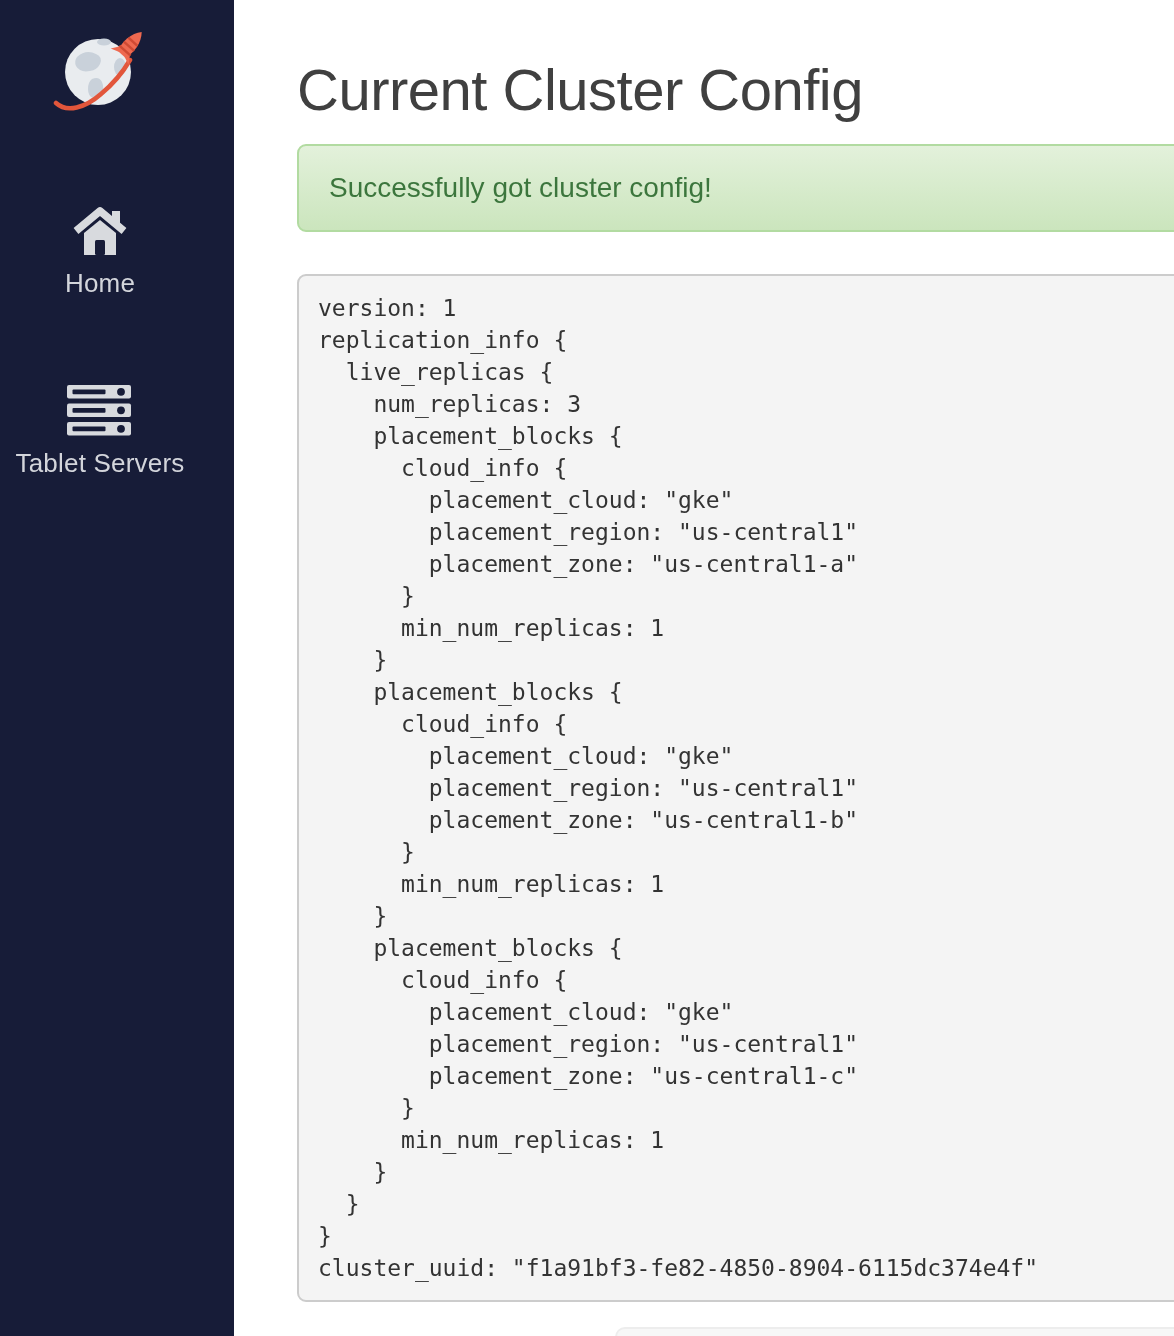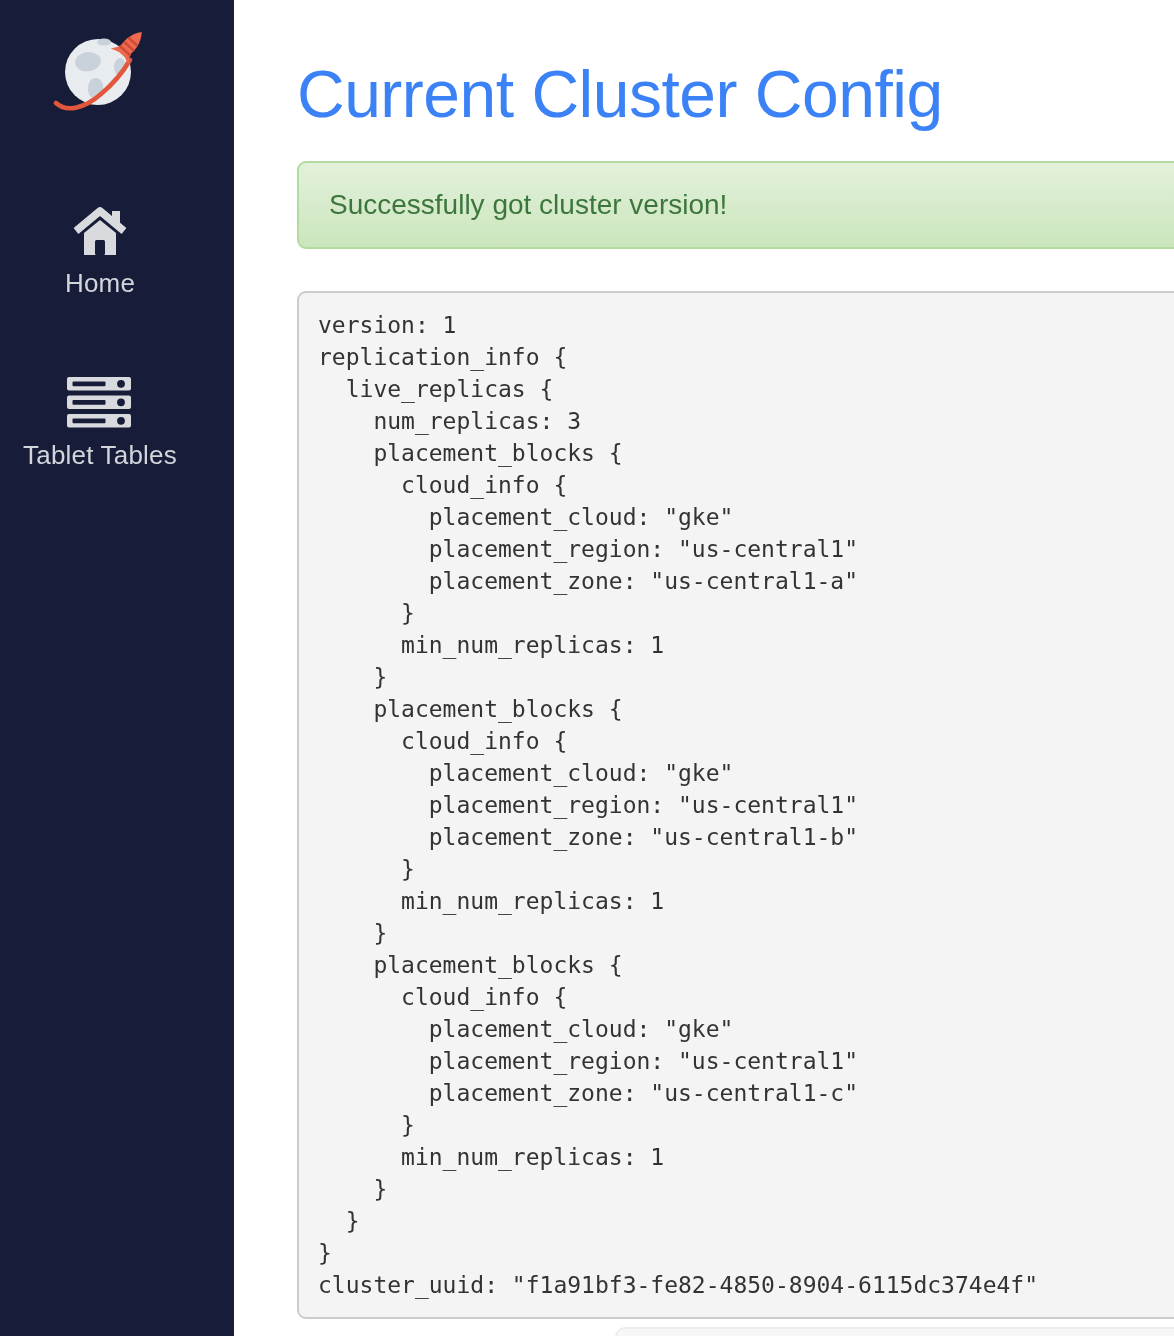--- a/index.html
+++ b/index.html
@@ -6,36 +6,36 @@
   html,body { width:1174px; height:1336px; overflow:hidden; background:#ffffff;
               font-family:"Liberation Sans", sans-serif; }
 
   
   .sidebar {
     position:absolute; left:0; top:0; width:234px; height:1336px;
     background:#171c38; padding-right:34px;
     display:flex; flex-direction:column; align-items:center;
   }
   .logo-wrap { margin-top:26px; width:96px; height:86px; }
-  .nav { margin-top:90px; display:flex; flex-direction:column; align-items:center; }
+  .nav { margin-top:90px; display:flex; flex-direction:column; align-items:center;gap:8px; }
   .nav-item {
     display:flex; flex-direction:column; align-items:center;
     margin-bottom:76px; text-decoration:none; cursor:pointer;
   }
   .nav-item .ic { height:55px; display:flex; align-items:flex-end; }
   .nav-label {
     margin-top:11px; color:#d3d5db; font-size:26px; line-height:30px;
     white-space:nowrap; letter-spacing:0.2px;
   }
 
   
   .main { position:absolute; left:234px; top:0; right:0; bottom:0; background:#fff; }
   .page-title {
-    margin:58px 0 30px 63px;
-    font-size:66px; line-height:1.1; font-weight:500; color:#3b82f6;
+    margin:58px 0 22px 63px;
+    font-size:58px; line-height:1.1; font-weight:500; color:#404040;
     letter-spacing:-0.5px; white-space:nowrap;
   }
   .alert-success {
     margin:0 -66px 42px 63px;
     padding:22px 30px;
     background:linear-gradient(to bottom, #e3f1db 0%, #cbe5bd 100%);
     border:2px solid #b2dba1; border-radius:9px;
     color:#3c763d; font-size:28px; line-height:40px;
   }
   pre.config {
@@ -105,32 +105,32 @@
           <g fill="#171c38">
             <rect x="5.5" y="4.5" width="33" height="4.8" rx="1"></rect>
             <rect x="5.5" y="23" width="33" height="4.8" rx="1"></rect>
             <rect x="5.5" y="41.5" width="33" height="4.8" rx="1"></rect>
             <circle cx="54" cy="6.8" r="3.9"></circle>
             <circle cx="54" cy="25.3" r="3.9"></circle>
             <circle cx="54" cy="43.8" r="3.9"></circle>
           </g>
         </svg>
       </span>
-      <span class="nav-label">Tablet Tables</span>
+      <span class="nav-label">Tablet Servers</span>
     </a>
 
 
   </nav>
 </aside>
 
 <main class="main">
   <h1 class="page-title">Current Cluster Config</h1>
 
   <div class="alert-success">
-    <span>Successfully got cluster version!</span>
+    <span>Successfully got cluster config!</span>
   </div>
 
   <pre class="config">version: 1
 replication_info {
   live_replicas {
     num_replicas: 3
     placement_blocks {
       cloud_info {
         placement_cloud: "gke"
         placement_region: "us-central1"

